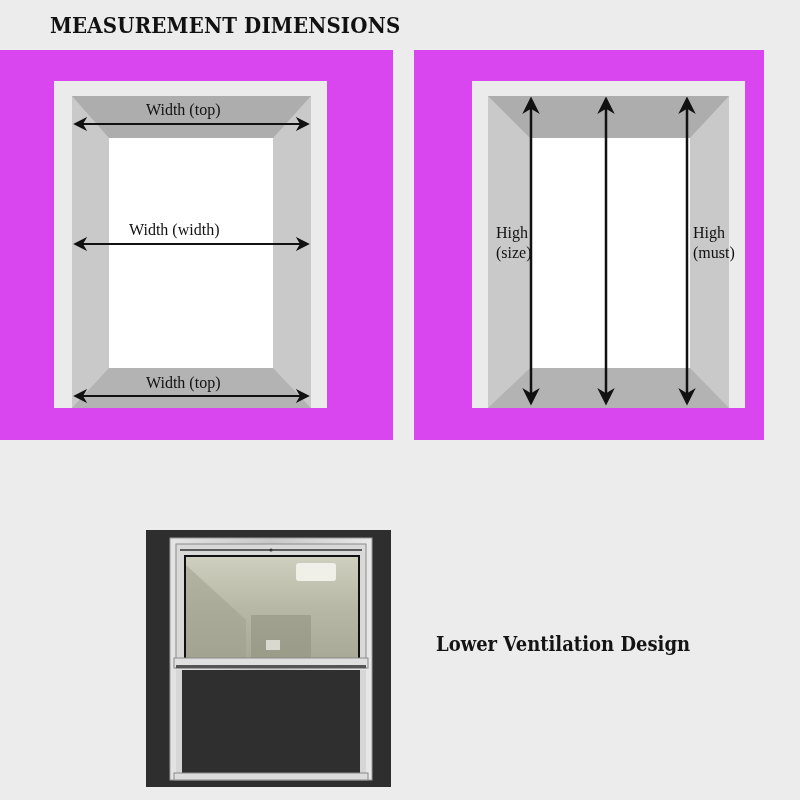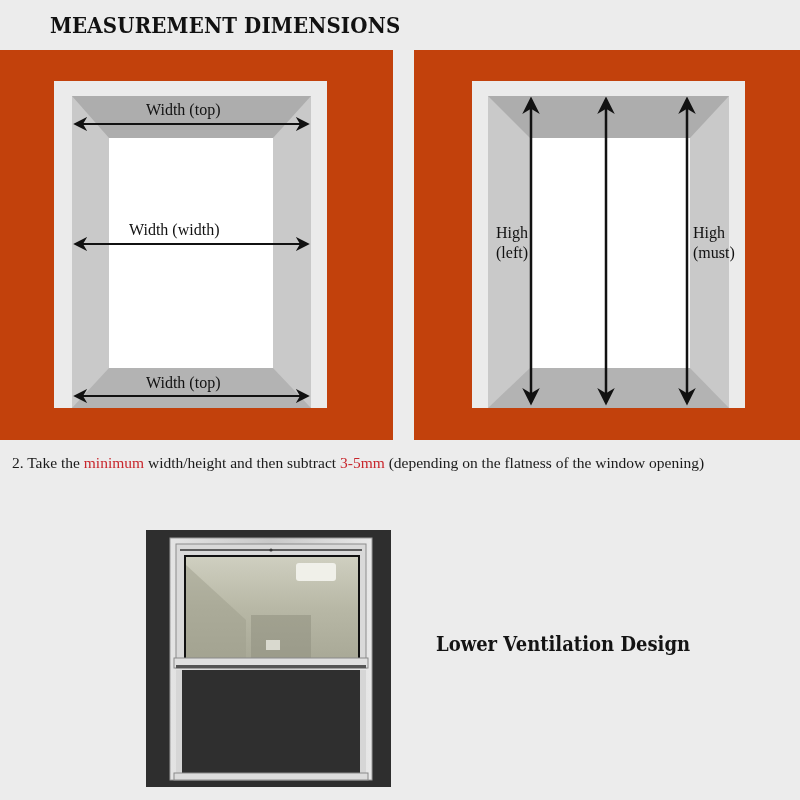--- a/index.html
+++ b/index.html
@@ -8,21 +8,21 @@
       background:#ececec;
       font-family: "DejaVu Serif", "Liberation Serif", serif;
     }
     .title {
       position:absolute; left:50px; top:11px;
       font-family: "DejaVu Serif", serif;
       font-weight:bold; font-size:23px; letter-spacing:0.2px;
       color:#111; margin:0; white-space:nowrap;
       transform: scaleX(0.86); transform-origin:left top;
     }
-    .panel { position:absolute; top:50px; height:390px; background:#c2410c; }
+    .panel { position:absolute; top:50px; height:390px; background:#d946ef; }
     .panel svg { position:absolute; left:0; top:0; }
     .lbl {
       position:absolute; font-family:"Liberation Serif", serif;
       font-size:16px; color:#111; white-space:nowrap; line-height:20px;
     }
     .steps {
       position:absolute; left:12px; top:452px;
       font-family:"Liberation Serif", serif; font-size:15.5px; line-height:22px;
       color:#1a1a1a; white-space:nowrap;
     }
@@ -61,21 +61,21 @@
 
     <line x1="76" y1="74" x2="307" y2="74" stroke="#111" stroke-width="2" marker-start="url(#ah)" marker-end="url(#ah)"></line>
     <line x1="76" y1="194" x2="307" y2="194" stroke="#111" stroke-width="2" marker-start="url(#ah)" marker-end="url(#ah)"></line>
     <line x1="76" y1="346" x2="307" y2="346" stroke="#111" stroke-width="2" marker-start="url(#ah)" marker-end="url(#ah)"></line>
   </svg>
   <span class="lbl" style="left:146px; top:50px;">Width (top)</span>
   <span class="lbl" style="left:129px; top:170px;">Width (width)</span>
   <span class="lbl" style="left:146px; top:323px;">Width (top)</span>
 </div>
 
-<div class="panel" style="left:414px; width:386px;">
+<div class="panel" style="left:414px; width:350px;">
   <svg width="386" height="390">
     <defs>
       <marker id="ah2" viewBox="0 0 10 10" refX="8" refY="5" markerWidth="7" markerHeight="7" orient="auto-start-reverse">
         <path d="M0,0 L10,5 L0,10 L3,5 z" fill="#111"></path>
       </marker>
     </defs>
 
     <rect x="58" y="31" width="273" height="327" fill="#ebebeb"></rect>
 
     <rect x="74" y="46" width="241" height="312" fill="#c9c9c9"></rect>
@@ -85,30 +85,29 @@
     <polygon points="116,318 276,318 315,358 74,358" fill="#b3b3b3"></polygon>
 
     <rect x="116" y="88" width="160" height="230" fill="#ffffff"></rect>
 
     <line x1="117" y1="50" x2="117" y2="352" stroke="#111" stroke-width="2.5" marker-start="url(#ah2)" marker-end="url(#ah2)"></line>
     <line x1="192" y1="50" x2="192" y2="352" stroke="#111" stroke-width="2.5" marker-start="url(#ah2)" marker-end="url(#ah2)"></line>
     <line x1="273" y1="50" x2="273" y2="352" stroke="#111" stroke-width="2.5" marker-start="url(#ah2)" marker-end="url(#ah2)"></line>
   </svg>
   <span class="lbl" style="left:82px; top:173px; line-height:20px;">
     <span style="display:block;">High</span>
-    <span style="display:block;">(left)</span>
+    <span style="display:block;">(size)</span>
   </span>
   <span class="lbl" style="left:279px; top:173px; line-height:20px;">
     <span style="display:block;">High</span>
     <span style="display:block;">(must)</span>
   </span>
 </div>
 
 <div class="steps">
-  <span class="line"><span>2. Take the </span><span class="red">minimum</span><span> width/height and then subtract </span><span class="red">3-5mm</span><span> (depending on the flatness of the window opening)</span></span>
 </div>
 
 <div class="photo">
   <svg width="245" height="257">
     <defs>
       <linearGradient id="glass" x1="0" y1="0" x2="0" y2="1">
         <stop offset="0" stop-color="#cfcfc0"></stop>
         <stop offset="0.5" stop-color="#b8b8a6"></stop>
         <stop offset="1" stop-color="#a9a997"></stop>
       </linearGradient>

